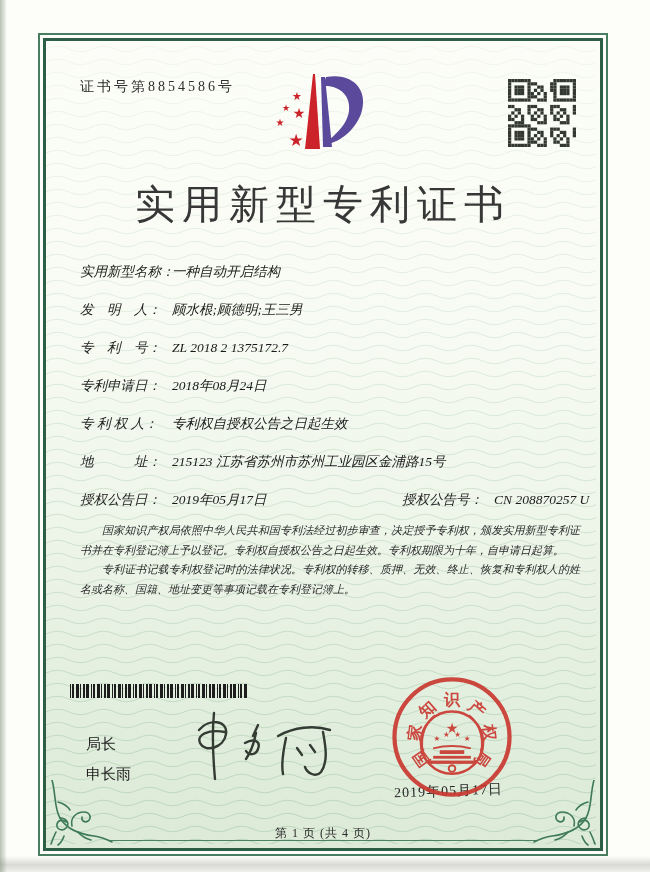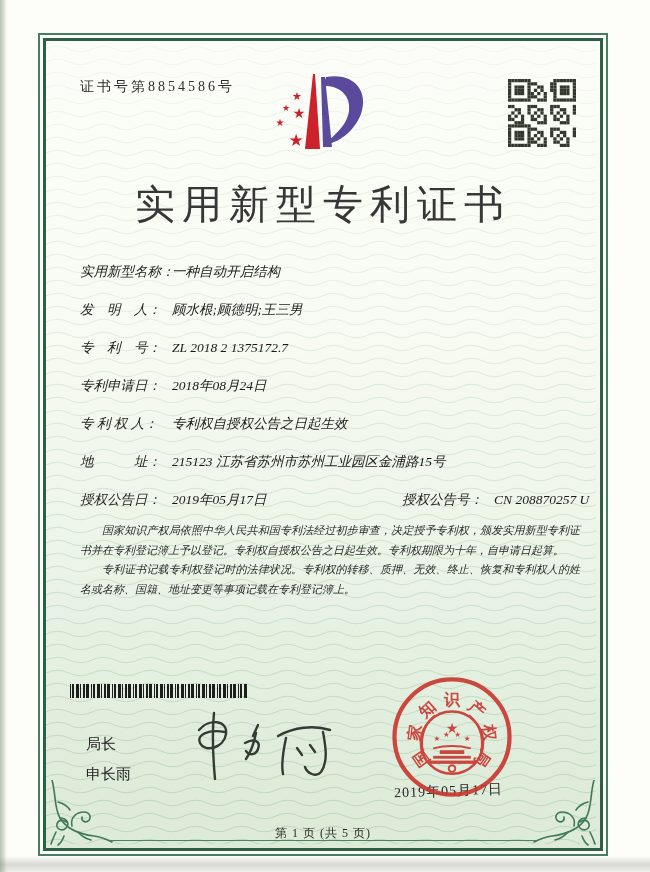--- a/index.html
+++ b/index.html
@@ -488,21 +488,21 @@
           <text x="16" y="-2" font-size="8" text-anchor="middle" stroke="none">★</text>
           <path d="M-20,6 Q0,1 20,6" fill="none" stroke-width="2"></path>
           <rect x="-13" y="8" width="26" height="4" stroke="none"></rect>
           <rect x="-20" y="14" width="40" height="3" stroke="none"></rect>
           <rect x="-25" y="19" width="50" height="3.5" stroke="none"></rect>
           <circle cy="27.5" r="3.5" fill="none" stroke-width="2"></circle>
         </g>
       </svg>
       <div class="seal-date">2019年05月17日</div>
 
-      <div class="footer">第 1 页 (共 5 页)</div>
+      <div class="footer">第 1 页 (共 4 页)</div>
 
       <div class="inner-rule"></div>
 
       <svg class="flourish left" viewBox="0 0 66 66" fill="none" stroke="#3e7a59" stroke-width="1.6" stroke-linecap="round">
         <path d="M4,0 C8,14 6,28 12,38 C18,48 30,54 46,56 C54,57 60,60 64,62"></path>
         <path d="M12,38 c7,0 10,6 6,10 c-4,4 -10,1 -9,-4 c1,-4 6,-5 9,-2"></path>
         <path d="M24,46 c-2,-8 4,-14 12,-14 c6,0 8,6 4,9 c-3,2 -7,0 -6,-4"></path>
         <path d="M8,52 q-3,6 -5,12"></path>
         <path d="M16,56 q-2,6 -6,9"></path>
         <path d="M30,52 q5,6 13,8"></path>

